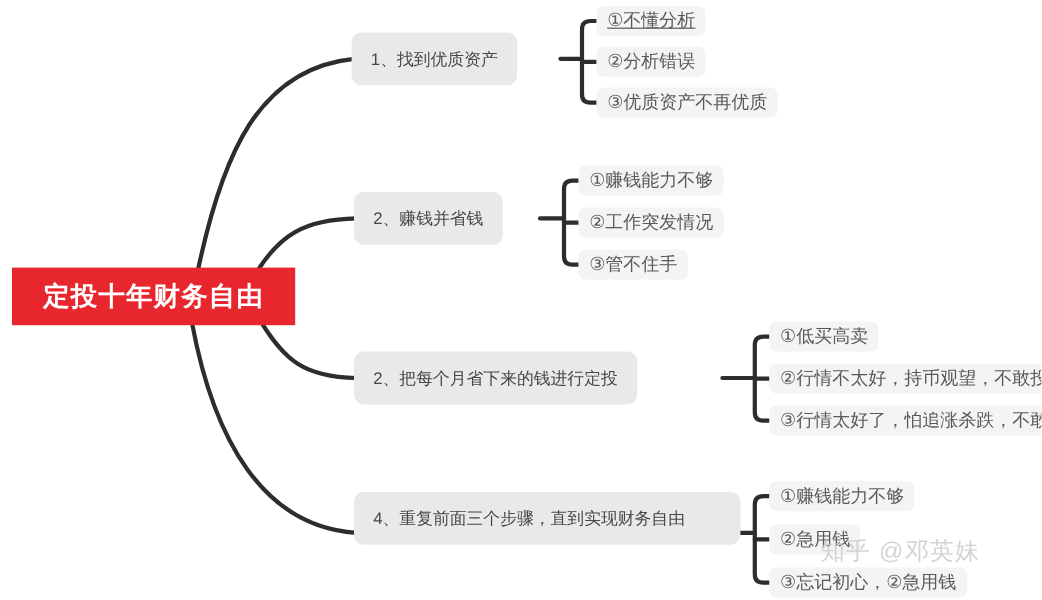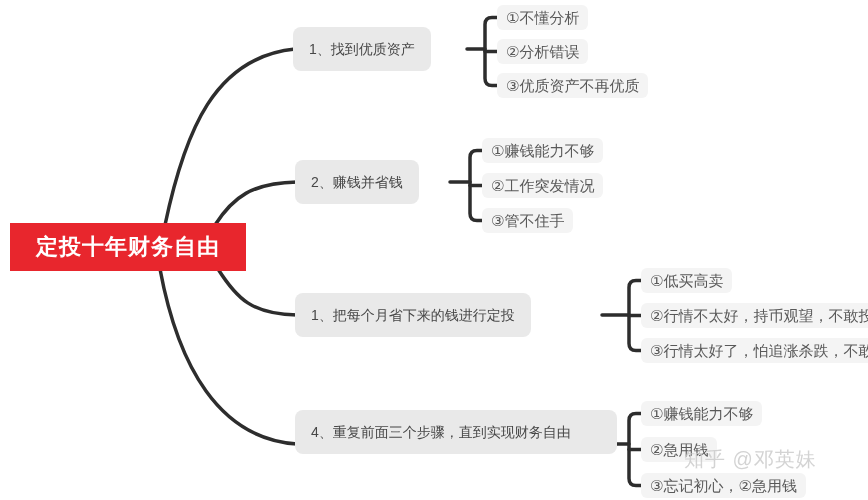--- a/index.html
+++ b/index.html
@@ -21,21 +21,21 @@
     font-size:14px;line-height:24px;padding:10px 16px;border-radius:8px;white-space:nowrap;
   }
   #b1{left:293px;top:27px;}
   #b2{left:295px;top:160px;}
   #b3{left:295px;top:293px;}
   #b4{left:295px;top:410px;width:322px;white-space:normal;}
   .child{
     background:var(--child_bg,#f4f4f4);color:var(--child_text,#595959);
     font-size:15px;line-height:19px;padding:3px 9px;border-radius:6px;white-space:nowrap;
   }
-  #b1c1{left:497px;top:5px;}   #b1c2{left:497px;top:39px;}  #b1c3{left:497px;top:73px;}
+  #b1c1{left:497px;top:5px;text-decoration:underline;}   #b1c2{left:497px;top:39px;}  #b1c3{left:497px;top:73px;}
   #b2c1{left:482px;top:138px;} #b2c2{left:482px;top:173px;} #b2c3{left:482px;top:208px;}
   #b3c1{left:641px;top:268px;} #b3c2{left:641px;top:303px;} #b3c3{left:641px;top:338px;}
   #b4c1{left:641px;top:401px;} #b4c2{left:641px;top:437px;} #b4c3{left:641px;top:473px;}
   .watermark{
     left:684px;top:446px;font-size:20px;color:var(--watermark,#c9c9c9);
     opacity:.8;letter-spacing:1px;z-index:3;white-space:nowrap;
   }
 </style>
 </head>
 <body>
@@ -57,21 +57,21 @@
       <path d="M 629 315.5 H 642"></path>
       <path d="M 615 444 H 629"></path>
       <path d="M 642 413.5 H 636 Q 629 413.5 629 420.5 V 478.5 Q 629 485.5 636 485.5 H 642"></path>
       <path d="M 629 449.5 H 642"></path>
     </svg>
 
   <div class="node root" id="root">定投十年财务自由</div>
 
   <div class="node branch" id="b1">1、找到优质资产</div>
   <div class="node branch" id="b2">2、赚钱并省钱</div>
-  <div class="node branch" id="b3">1、把每个月省下来的钱进行定投</div>
+  <div class="node branch" id="b3">2、把每个月省下来的钱进行定投</div>
   <div class="node branch" id="b4">4、重复前面三个步骤，直到实现财务自由</div>
 
   <div class="node child" id="b1c1">①不懂分析</div>
   <div class="node child" id="b1c2">②分析错误</div>
   <div class="node child" id="b2c1">①赚钱能力不够</div>
 
   <div class="node child" id="b1c3">③优质资产不再优质</div>
   <div class="node child" id="b2c2">②工作突发情况</div>
   <div class="node child" id="b2c3">③管不住手</div>
 

